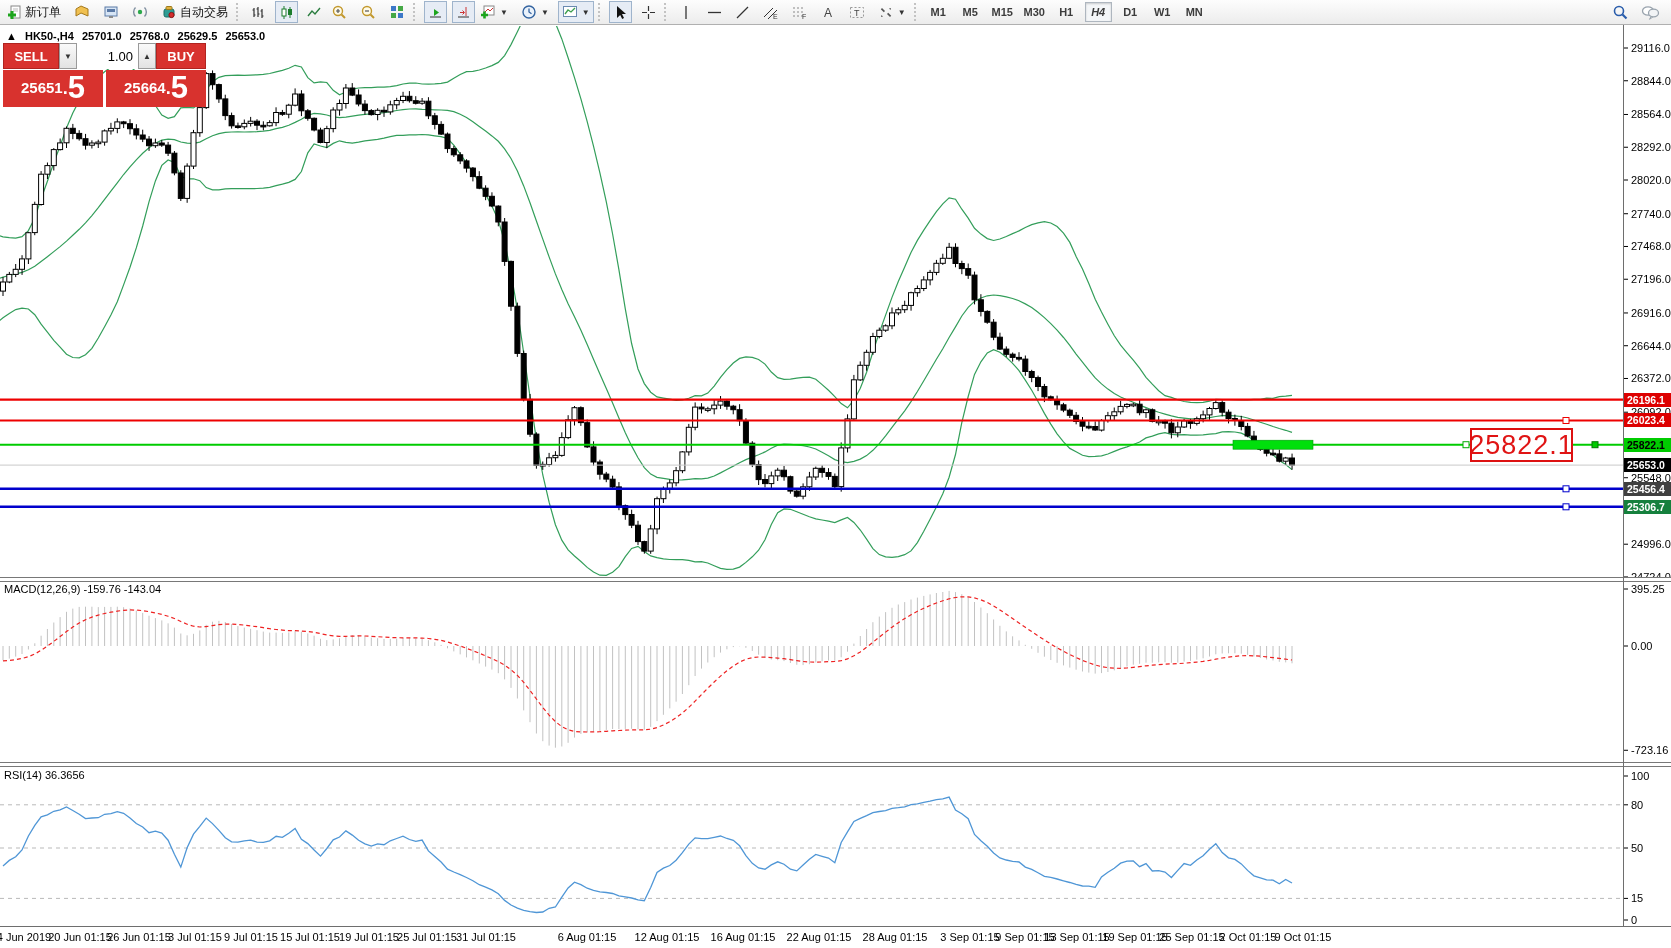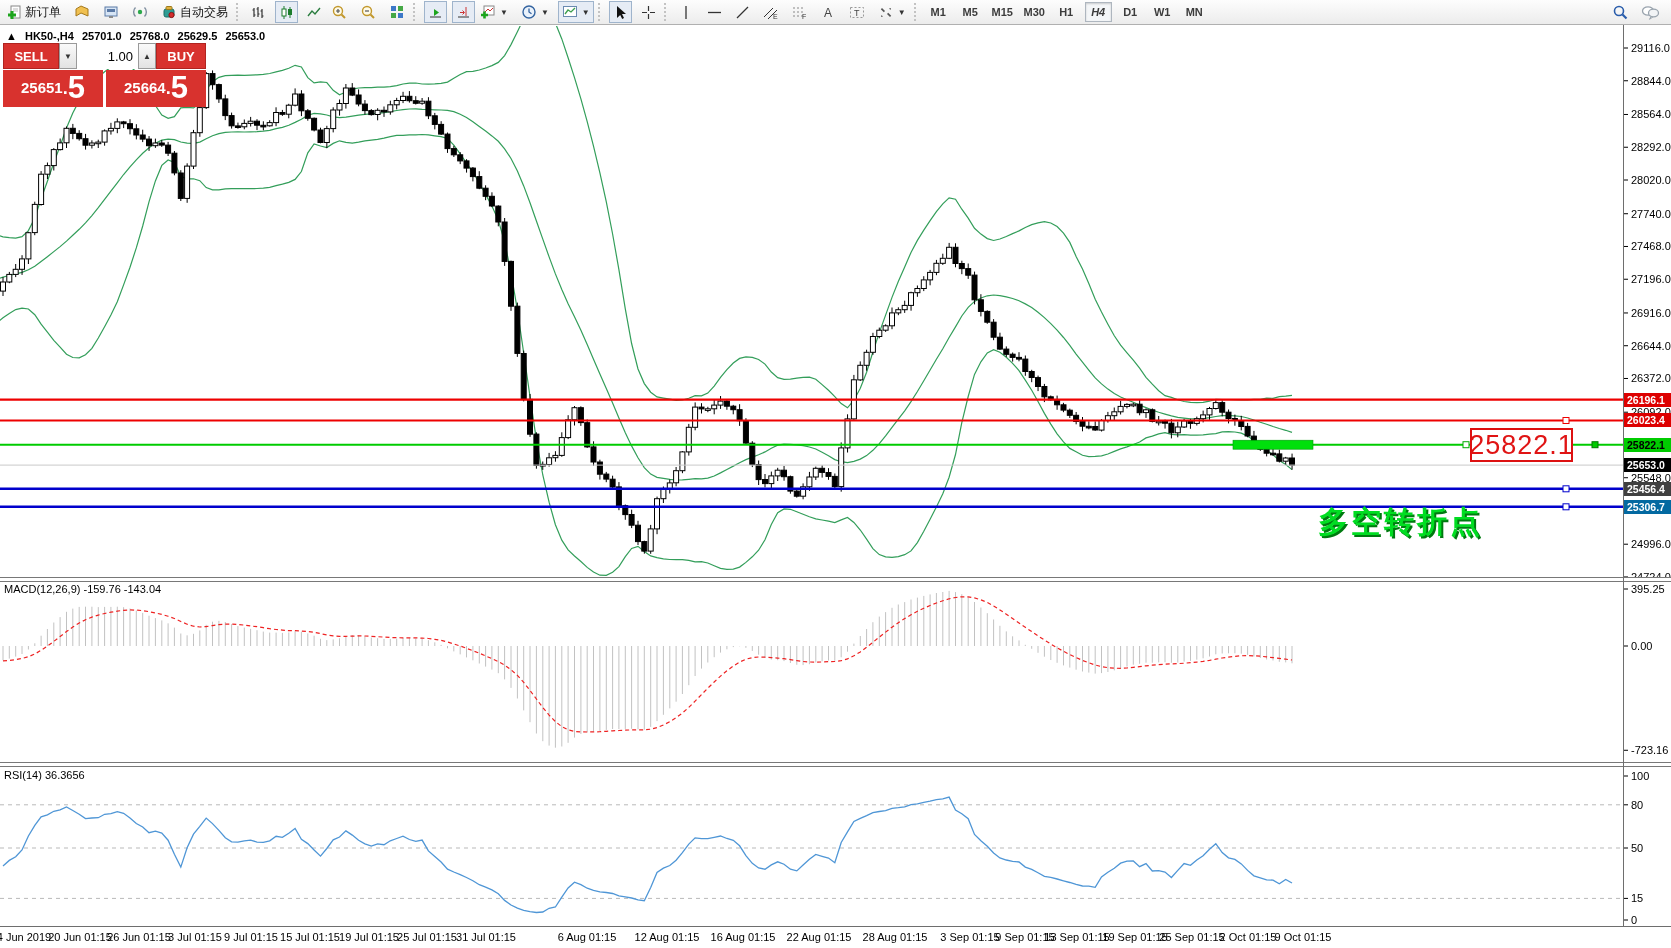--- a/index.html
+++ b/index.html
@@ -825,29 +825,28 @@
         <span class="pb-dot">.</span>
         <span class="pb-frac">5</span>
       </div>
     </div>
   </div>
 
   <div class="pane-label" style="left:4px;top:583px;">MACD(12,26,9) -159.76 -143.04</div>
   <div class="pane-label" style="left:4px;top:769px;">RSI(14) 36.3656</div>
 
   <div class="price-label-box">25822.1</div>
-  <div class="annotation">多空转折点</div>
 
   <div id="badges">
       <div class="badge" style="top: 393px; background: rgb(221, 0, 0); color: rgb(255, 255, 255);">26196.1</div>
       <div class="badge" style="top: 413px; background: rgb(221, 0, 0); color: rgb(255, 255, 255);">26023.4</div>
       <div class="badge" style="top: 438px; background: rgb(0, 204, 0); color: rgb(0, 0, 0);">25822.1</div>
       <div class="badge" style="top: 458px; background: rgb(0, 0, 0); color: rgb(255, 255, 255);">25653.0</div>
       <div class="badge" style="top: 482px; background: #404040; color: rgb(255, 255, 255);">25456.4</div>
-      <div class="badge" style="top: 500px; background: #0369a1; color: rgb(255, 255, 255);">25306.7</div>
+      <div class="badge" style="top: 500px; background: #15803d; color: rgb(255, 255, 255);">25306.7</div>
     </div>
   <div id="timeaxis">
       <div class="time-label" style="left: 24px;">4 Jun 2019</div>
       <div class="time-label" style="left: 80px;">20 Jun 01:15</div>
       <div class="time-label" style="left: 139px;">26 Jun 01:15</div>
       <div class="time-label" style="left: 195px;">3 Jul 01:15</div>
       <div class="time-label" style="left: 251px;">9 Jul 01:15</div>
       <div class="time-label" style="left: 310px;">15 Jul 01:15</div>
       <div class="time-label" style="left: 369px;">19 Jul 01:15</div>
       <div class="time-label" style="left: 427px;">25 Jul 01:15</div>

